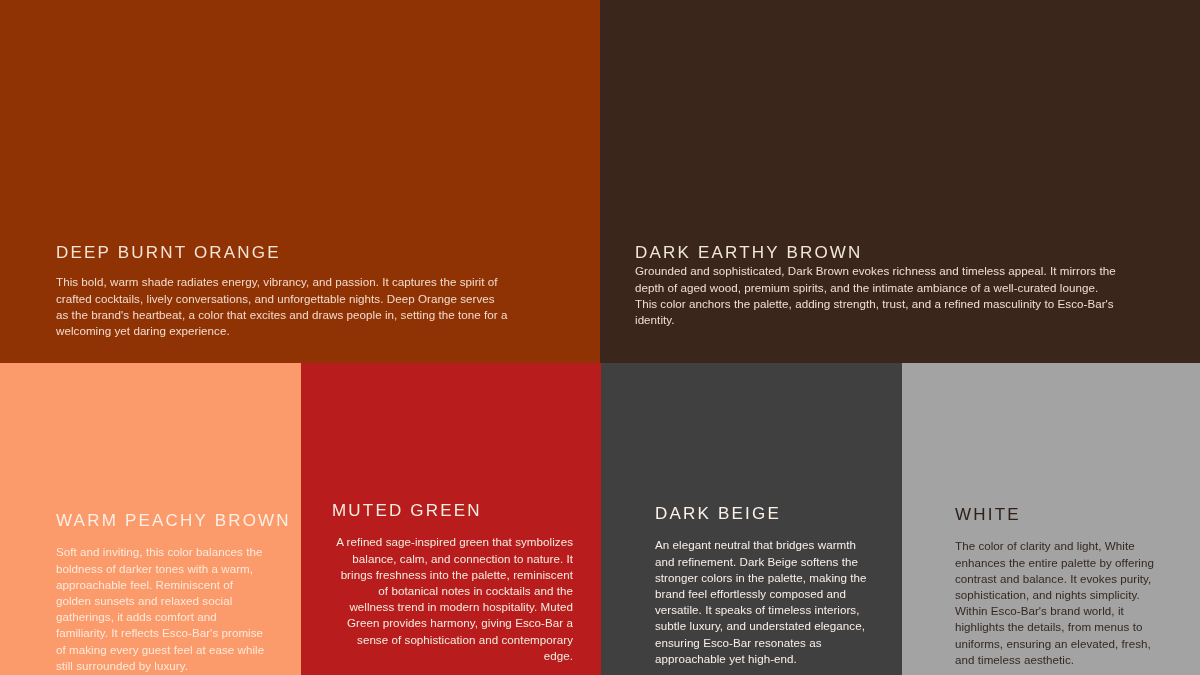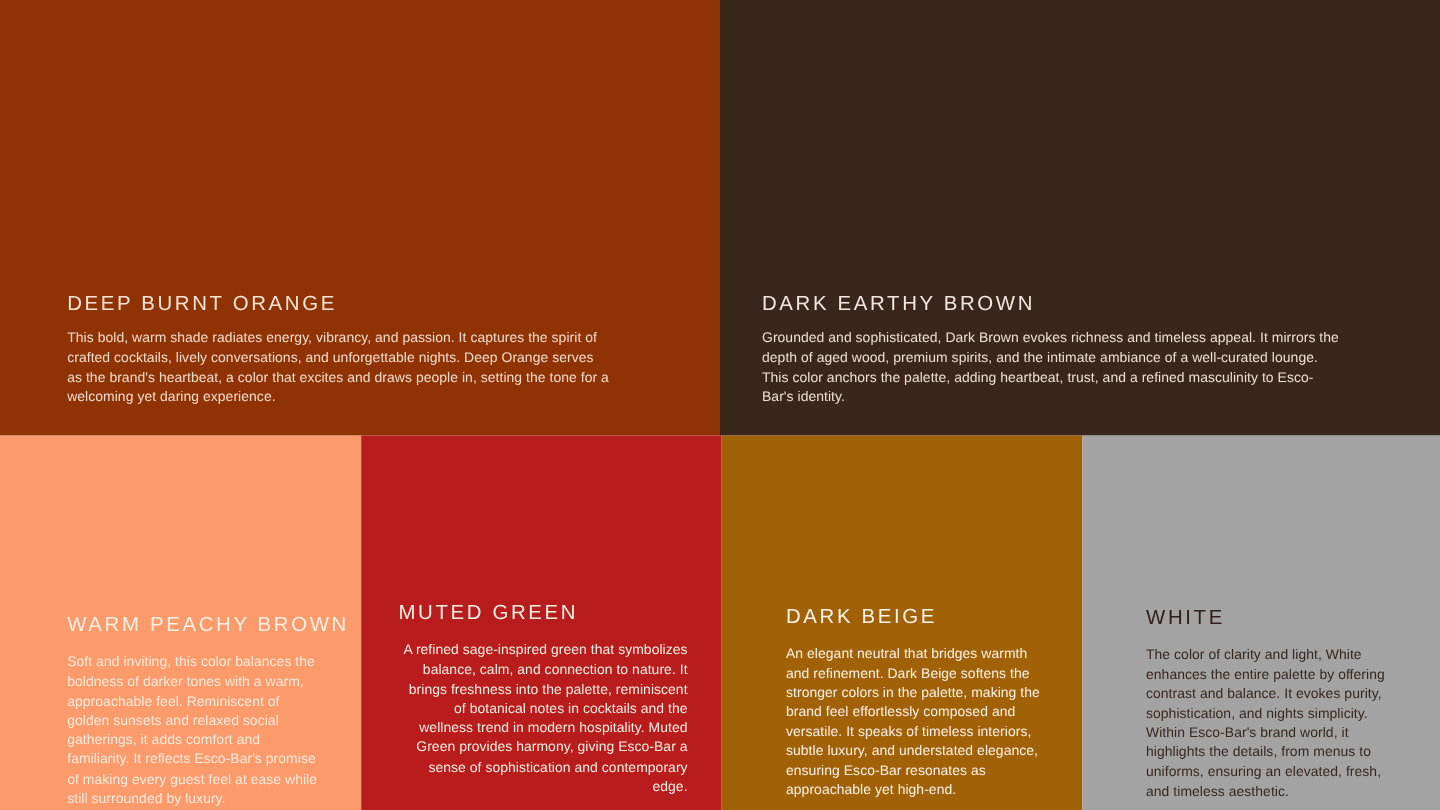--- a/index.html
+++ b/index.html
@@ -65,21 +65,21 @@
   #swatch-dark-earthy-brown {
     left: 600px;
     top: 0;
     width: 600px;
     height: 363px;
   }
   #swatch-dark-earthy-brown .swatch-content {
     top: 243px;
     padding: 0 80px 0 35px;
   }
-  #swatch-dark-earthy-brown .swatch-title { margin-bottom: 11px; }
+  #swatch-dark-earthy-brown .swatch-title { }
   #swatch-dark-earthy-brown .swatch-desc { max-width: 485px; }
 
   
 
   #swatch-warm-peachy-brown {
     left: 0;
     top: 363px;
     width: 301px;
     height: 312px;
   }
@@ -133,39 +133,39 @@
   <section class="swatch" id="swatch-deep-burnt-orange" style="background: rgb(143, 51, 5);">
     <div class="swatch-content">
       <h2 class="swatch-title" style="color: rgb(246, 228, 216);">DEEP BURNT ORANGE</h2>
       <p class="swatch-desc" style="color: rgb(242, 220, 205);">This bold, warm shade radiates energy, vibrancy, and passion. It captures the spirit of crafted cocktails, lively conversations, and unforgettable nights. Deep Orange serves as the brand's heartbeat, a color that excites and draws people in, setting the tone for a welcoming yet daring experience.</p>
     </div>
   </section>
 
   <section class="swatch" id="swatch-dark-earthy-brown" style="background: rgb(59, 38, 27);">
     <div class="swatch-content">
       <h2 class="swatch-title" style="color: rgb(242, 231, 222);">DARK EARTHY BROWN</h2>
-      <p class="swatch-desc" style="color: rgb(237, 223, 212);">Grounded and sophisticated, Dark Brown evokes richness and timeless appeal. It mirrors the depth of aged wood, premium spirits, and the intimate ambiance of a well-curated lounge. This color anchors the palette, adding heartbeat, trust, and a refined masculinity to Esco-Bar's identity.</p>
+      <p class="swatch-desc" style="color: rgb(237, 223, 212);">Grounded and sophisticated, Dark Brown evokes richness and timeless appeal. It mirrors the depth of aged wood, premium spirits, and the intimate ambiance of a well-curated lounge. This color anchors the palette, adding strength, trust, and a refined masculinity to Esco-Bar's identity.</p>
     </div>
   </section>
 
   <section class="swatch" id="swatch-warm-peachy-brown" style="background: rgb(251, 154, 106);">
     <div class="swatch-content">
       <h2 class="swatch-title" style="color: rgb(253, 239, 228);">WARM PEACHY BROWN</h2>
       <p class="swatch-desc" style="color: rgb(252, 234, 220);">Soft and inviting, this color balances the boldness of darker tones with a warm, approachable feel. Reminiscent of golden sunsets and relaxed social gatherings, it adds comfort and familiarity. It reflects Esco-Bar's promise of making every guest feel at ease while still surrounded by luxury.</p>
     </div>
   </section>
 
   <section class="swatch" id="swatch-muted-green" style="background: #b91c1c;">
     <div class="swatch-content">
       <h2 class="swatch-title" style="color: rgb(243, 239, 226);">MUTED GREEN</h2>
       <p class="swatch-desc" style="color: rgb(241, 237, 224); text-align: right;">A refined sage-inspired green that symbolizes balance, calm, and connection to nature. It brings freshness into the palette, reminiscent of botanical notes in cocktails and the wellness trend in modern hospitality. Muted Green provides harmony, giving Esco-Bar a sense of sophistication and contemporary edge.</p>
     </div>
   </section>
 
-  <section class="swatch" id="swatch-dark-beige" style="background: #a16207;">
+  <section class="swatch" id="swatch-dark-beige" style="background: #404040;">
     <div class="swatch-content">
       <h2 class="swatch-title" style="color: rgb(251, 242, 234);">DARK BEIGE</h2>
       <p class="swatch-desc" style="color: rgb(250, 240, 232);">An elegant neutral that bridges warmth and refinement. Dark Beige softens the stronger colors in the palette, making the brand feel effortlessly composed and versatile. It speaks of timeless interiors, subtle luxury, and understated elegance, ensuring Esco-Bar resonates as approachable yet high-end.</p>
     </div>
   </section>
 
   <section class="swatch" id="swatch-white" style="background: #a3a3a3;">
     <div class="swatch-content">
       <h2 class="swatch-title" style="color: rgb(46, 33, 25);">WHITE</h2>
       <p class="swatch-desc" style="color: rgb(54, 40, 31);">The color of clarity and light, White enhances the entire palette by offering contrast and balance. It evokes purity, sophistication, and nights simplicity. Within Esco-Bar's brand world, it highlights the details, from menus to uniforms, ensuring an elevated, fresh, and timeless aesthetic.</p>

